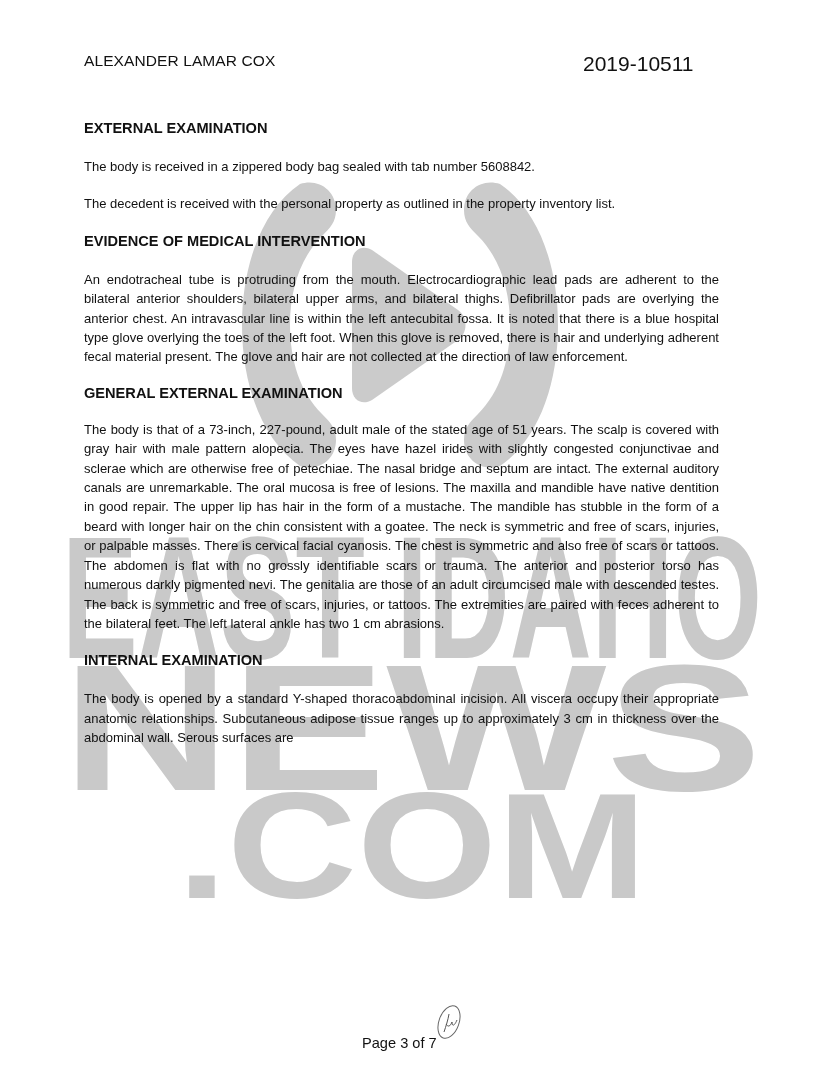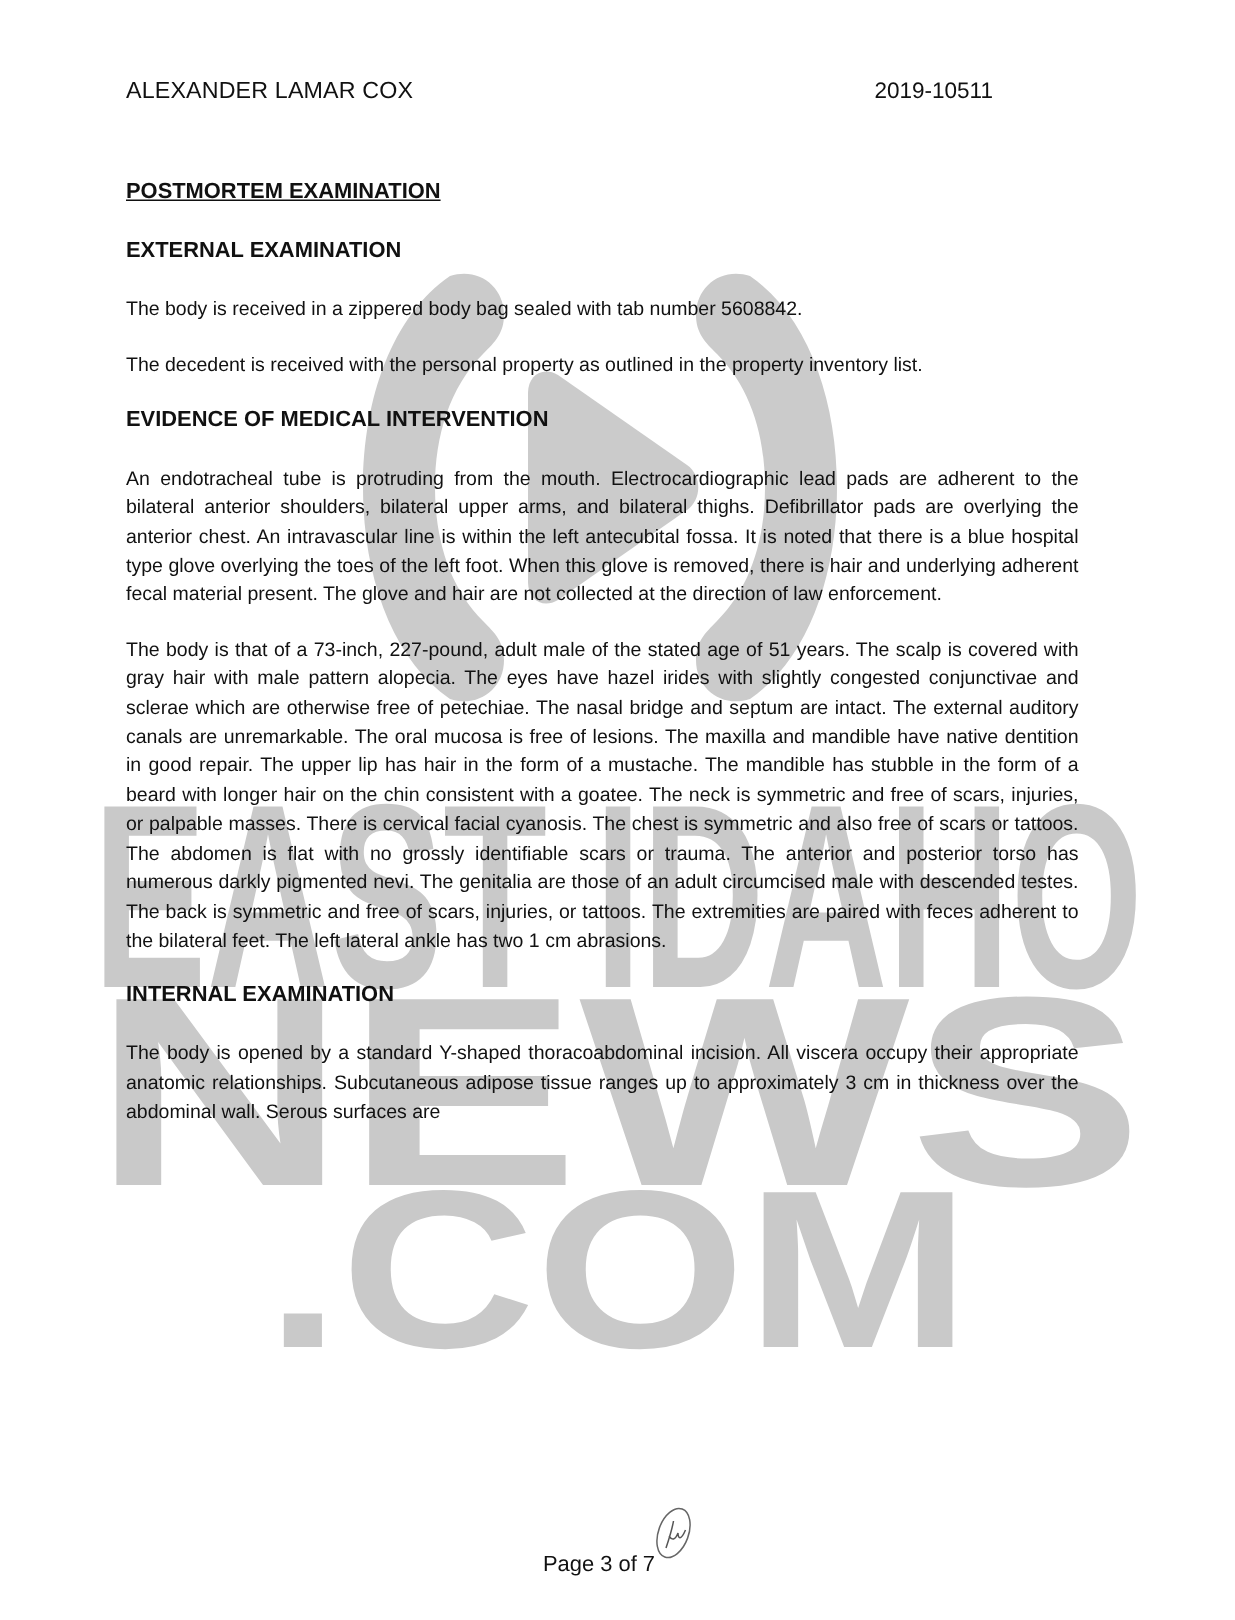--- a/index.html
+++ b/index.html
@@ -1,21 +1,21 @@
 <!DOCTYPE html>
 <html><head>
 <meta charset="utf-8">
 <style>
   html, body { margin: 0; padding: 0; background: #ffffff; }
   body { width: 823px; height: 1080px; position: relative; overflow: hidden;
          font-family: "Liberation Sans", sans-serif; color: #111; }
   .watermark { position: absolute; left: 0; top: 0; width: 823px; height: 1080px; z-index: 0; pointer-events: none; }
   .page { position: absolute; left: 0; top: 0; width: 796px; height: 1080px; z-index: 1; }
   .header-left { position: absolute; left: 84px; top: 52px; font-size: 15.5px; letter-spacing: 0.1px; }
-  .header-right { position: absolute; left: 583px; top: 52px; font-size: 15px; }
+  .header-right { position: absolute; left: 583px; top: 52px; font-size: 21px; }
   .content { position: absolute; left: 84px; top: 100px; width: 635px; }
   .disclaimer { font-style: italic; font-size: 12.4px; line-height: 17px; text-align: justify; color: #333; margin: 0; }
   .h-title { font-weight: bold; font-size: 14.6px; text-decoration: underline; margin: 20px 0 0 0; height: 19px; }
   h2 { font-weight: bold; font-size: 14.6px; margin: 0; line-height: 19px; }
   p.body { font-size: 13px; line-height: 19.4px; text-align: justify; margin: 0; }
   .sec { margin-top: 18px; }
   .para { margin-top: 18px; }
   .footer { position: absolute; left: 362px; top: 1035px; font-size: 14.6px; text-align: right; }
   .initials { position: absolute; left: 432px; top: 1002px; }
 </style>
@@ -35,37 +35,37 @@
   <text x="412" y="790" text-anchor="middle" font-family="Liberation Sans, sans-serif" font-weight="bold" font-size="180" fill="#c9c9c9" textLength="700" lengthAdjust="spacingAndGlyphs" id="wm2">NEWS</text>
   <text x="412" y="898" text-anchor="middle" font-family="Liberation Sans, sans-serif" font-weight="bold" font-size="150" fill="#c9c9c9" textLength="470" lengthAdjust="spacingAndGlyphs" id="wm3">.COM</text>
 </svg>
 
 <div class="page">
   <div class="header-left">ALEXANDER LAMAR COX</div>
   <div class="header-right">2019-10511</div>
 
   <div class="content">
 
-    <div class="h-title">POSTMORTEM EXAMINATION</div>
 
     <div class="sec" style="margin-top:19px">
       <h2>EXTERNAL EXAMINATION</h2>
       <p class="body para" style="margin-top:19px">The body is received in a zippered body bag sealed with tab number 5608842.</p>
     </div>
 
     <div class="sec" style="margin-top:18px">
       <p class="body para" style="margin-top:12px">The decedent is received with the personal property as outlined in the property inventory list.</p>
     </div>
 
     <div class="sec" style="margin-top:18px">
       <h2>EVIDENCE OF MEDICAL INTERVENTION</h2>
       <p class="body para" style="margin-top:19px">An endotracheal tube is protruding from the mouth.  Electrocardiographic lead pads are adherent to the bilateral anterior shoulders, bilateral upper arms, and bilateral thighs. Defibrillator pads are overlying the anterior chest.  An intravascular line is within the left antecubital fossa.  It is noted that there is a blue hospital type glove overlying the toes of the left foot.  When this glove is removed, there is hair and underlying adherent fecal material present.  The glove and hair are not collected at the direction of law enforcement.</p>
     </div>
 
     <div class="sec" style="margin-top:17px">
+      <h2>GENERAL EXTERNAL EXAMINATION</h2>
       <p class="body para" style="margin-top:17px">The body is that of a 73-inch, 227-pound, adult male of the stated age of 51 years.  The scalp is covered with gray hair with male pattern alopecia.  The eyes have hazel irides with slightly congested conjunctivae and sclerae which are otherwise free of petechiae. The nasal bridge and septum are intact.  The external auditory canals are unremarkable.  The oral mucosa is free of lesions.  The maxilla and mandible have native dentition in good repair.  The upper lip has hair in the form of a mustache.  The mandible has stubble in the form of a beard with longer hair on the chin consistent with a goatee.  The neck is symmetric and free of scars, injuries, or palpable masses. There is cervical facial cyanosis.  The chest is symmetric and also free of scars or tattoos. The abdomen is flat with no grossly identifiable scars or trauma. The anterior and posterior torso has numerous darkly pigmented nevi. The genitalia are those of an adult circumcised male with descended testes.  The back is symmetric and free of scars, injuries, or tattoos.  The extremities are paired with feces adherent to the bilateral feet. The left lateral ankle has two 1 cm abrasions.</p>
     </div>
 
     <div class="sec" style="margin-top:18px">
       <h2>INTERNAL EXAMINATION</h2>
       <p class="body para" style="margin-top:19px">The body is opened by a standard Y-shaped thoracoabdominal incision.  All viscera occupy their appropriate anatomic relationships.  Subcutaneous adipose tissue ranges up to approximately 3 cm in thickness over the abdominal wall.  Serous surfaces are</p>
     </div>
   </div>
 
   <div class="footer">Page 3 of 7</div>

